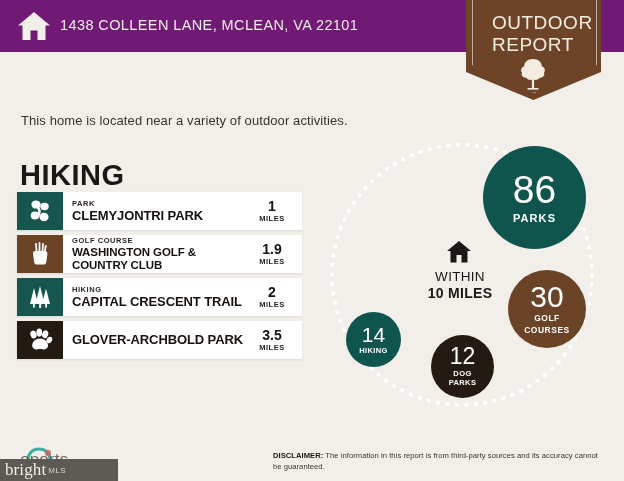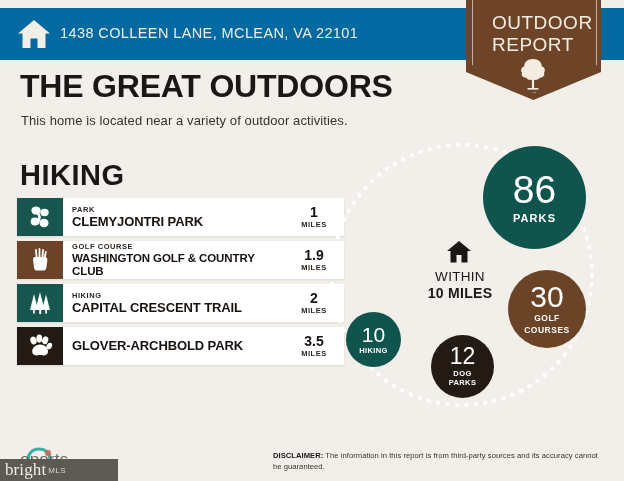--- a/index.html
+++ b/index.html
@@ -6,22 +6,22 @@
   body{
     width:624px;height:481px;overflow:hidden;
     background:#f2efea;
     font-family:"Liberation Sans", sans-serif;
     -webkit-font-smoothing:antialiased;
   }
   #page{position:relative;width:624px;height:481px;background:#f2efea;overflow:hidden;}
 
   
   .topbar{
-    position:absolute;left:0;top:8px;width:624px;height:52px;
-    background:#0369a1;
+    position:absolute;left:0;top:0;width:624px;height:52px;
+    background:#701a75;
   }
   .home-icon{position:absolute;left:17px;top:10px;width:34px;height:32px;}
   .addr{
     position:absolute;left:60px;top:17px;
     color:#efece6;font-size:14.5px;letter-spacing:.4px;font-weight:400;
     white-space:nowrap;
   }
 
   
   .badge{
@@ -58,21 +58,21 @@
     position:absolute;left:21px;top:113px;
     font-size:13px;color:#3a322c;letter-spacing:.1px;
   }
 
   
   .h2{
     position:absolute;left:20px;top:161px;
     font-size:29px;font-weight:bold;color:#1c1714;letter-spacing:.5px;line-height:1;
   }
 
-  .list{position:absolute;left:17px;top:198px;width:327px;}
+  .list{position:absolute;left:17px;top:192px;width:285px;}
   .row{
     position:relative;height:38px;margin-bottom:5px;
     background:#ffffff;display:flex;align-items:stretch;
     box-shadow:0 1px 2px rgba(0,0,0,.10);
   }
   .row .tile{
     width:46px;flex:0 0 46px;display:flex;align-items:center;justify-content:center;
   }
   .row .tile svg{display:block;}
   .row .mid{flex:1 1 auto;padding-left:9px;display:flex;flex-direction:column;justify-content:center;overflow:hidden;}
@@ -152,21 +152,20 @@
   <div class="badge"></div>
   <div class="badge-inner"></div>
   <div class="badge-t1">OUTDOOR</div>
   <div class="badge-t2">REPORT</div>
   <svg class="badge-tree" viewBox="0 0 30 33">
     <path d="M15 2 C9.5 2 6 5.4 6.3 9.2 C3.2 10.2 2.2 13.4 4 15.6 C2.8 18.2 4.9 21 8.2 20.8 C9.6 23 13 23.6 15 22 C17 23.6 20.4 23 21.8 20.8 C25.1 21 27.2 18.2 26 15.6 C27.8 13.4 26.8 10.2 23.7 9.2 C24 5.4 20.5 2 15 2 Z" fill="#f4ece0"></path>
     <rect x="13.9" y="21" width="2.2" height="11" fill="#f4ece0"></rect>
     <rect x="9.5" y="31" width="11" height="1.6" fill="#f4ece0"></rect>
   </svg>
 
-  <div class="h1">THE GREAT OUTDOORS</div>
   <div class="sub">This home is located near a variety of outdoor activities.</div>
 
   <div class="h2">HIKING</div>
 
   <div class="list">
 
     <div class="row">
       <div class="tile" style="background:#16564f">
         <svg width="26" height="26" viewBox="0 0 26 26">
           <ellipse cx="9" cy="6.5" rx="4.6" ry="4.1" fill="#fff"></ellipse>
@@ -265,21 +264,21 @@
       <div class="l">COURSES</div>
     </div>
 
     <div class="bub bub-dog">
       <div class="n">12</div>
       <div class="l">DOG</div>
       <div class="l">PARKS</div>
     </div>
 
     <div class="bub bub-hike">
-      <div class="n">10</div>
+      <div class="n">14</div>
       <div class="l">HIKING</div>
     </div>
 
     <svg class="center-house" viewBox="0 0 26 24">
       <path d="M13 1 L25 11 L21.5 11 L21.5 22.5 L15.5 22.5 L15.5 15 L10.5 15 L10.5 22.5 L4.5 22.5 L4.5 11 L1 11 Z" fill="#1c1714"></path>
     </svg>
     <div class="c-t1">WITHIN</div>
     <div class="c-t2">10 MILES</div>
   </div>
 

